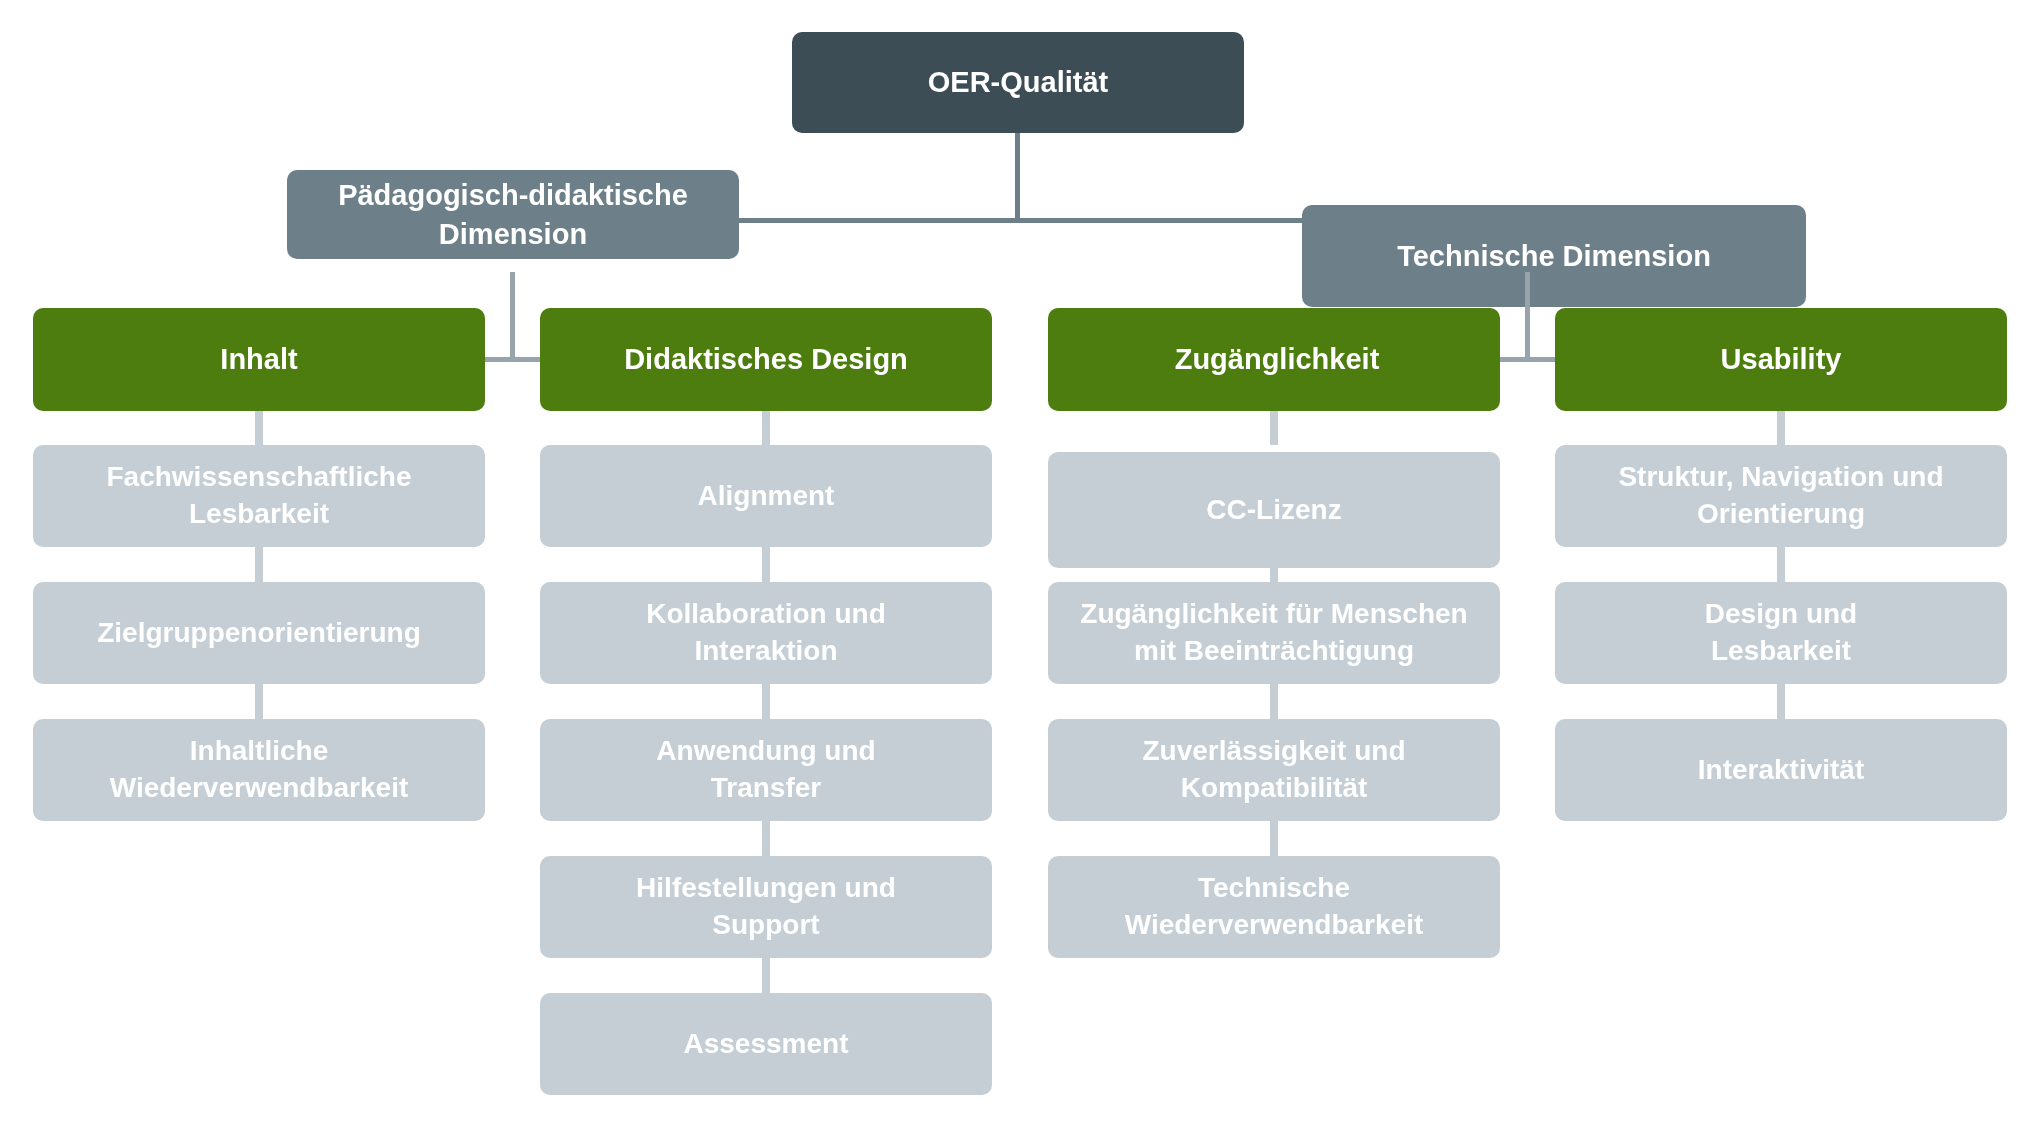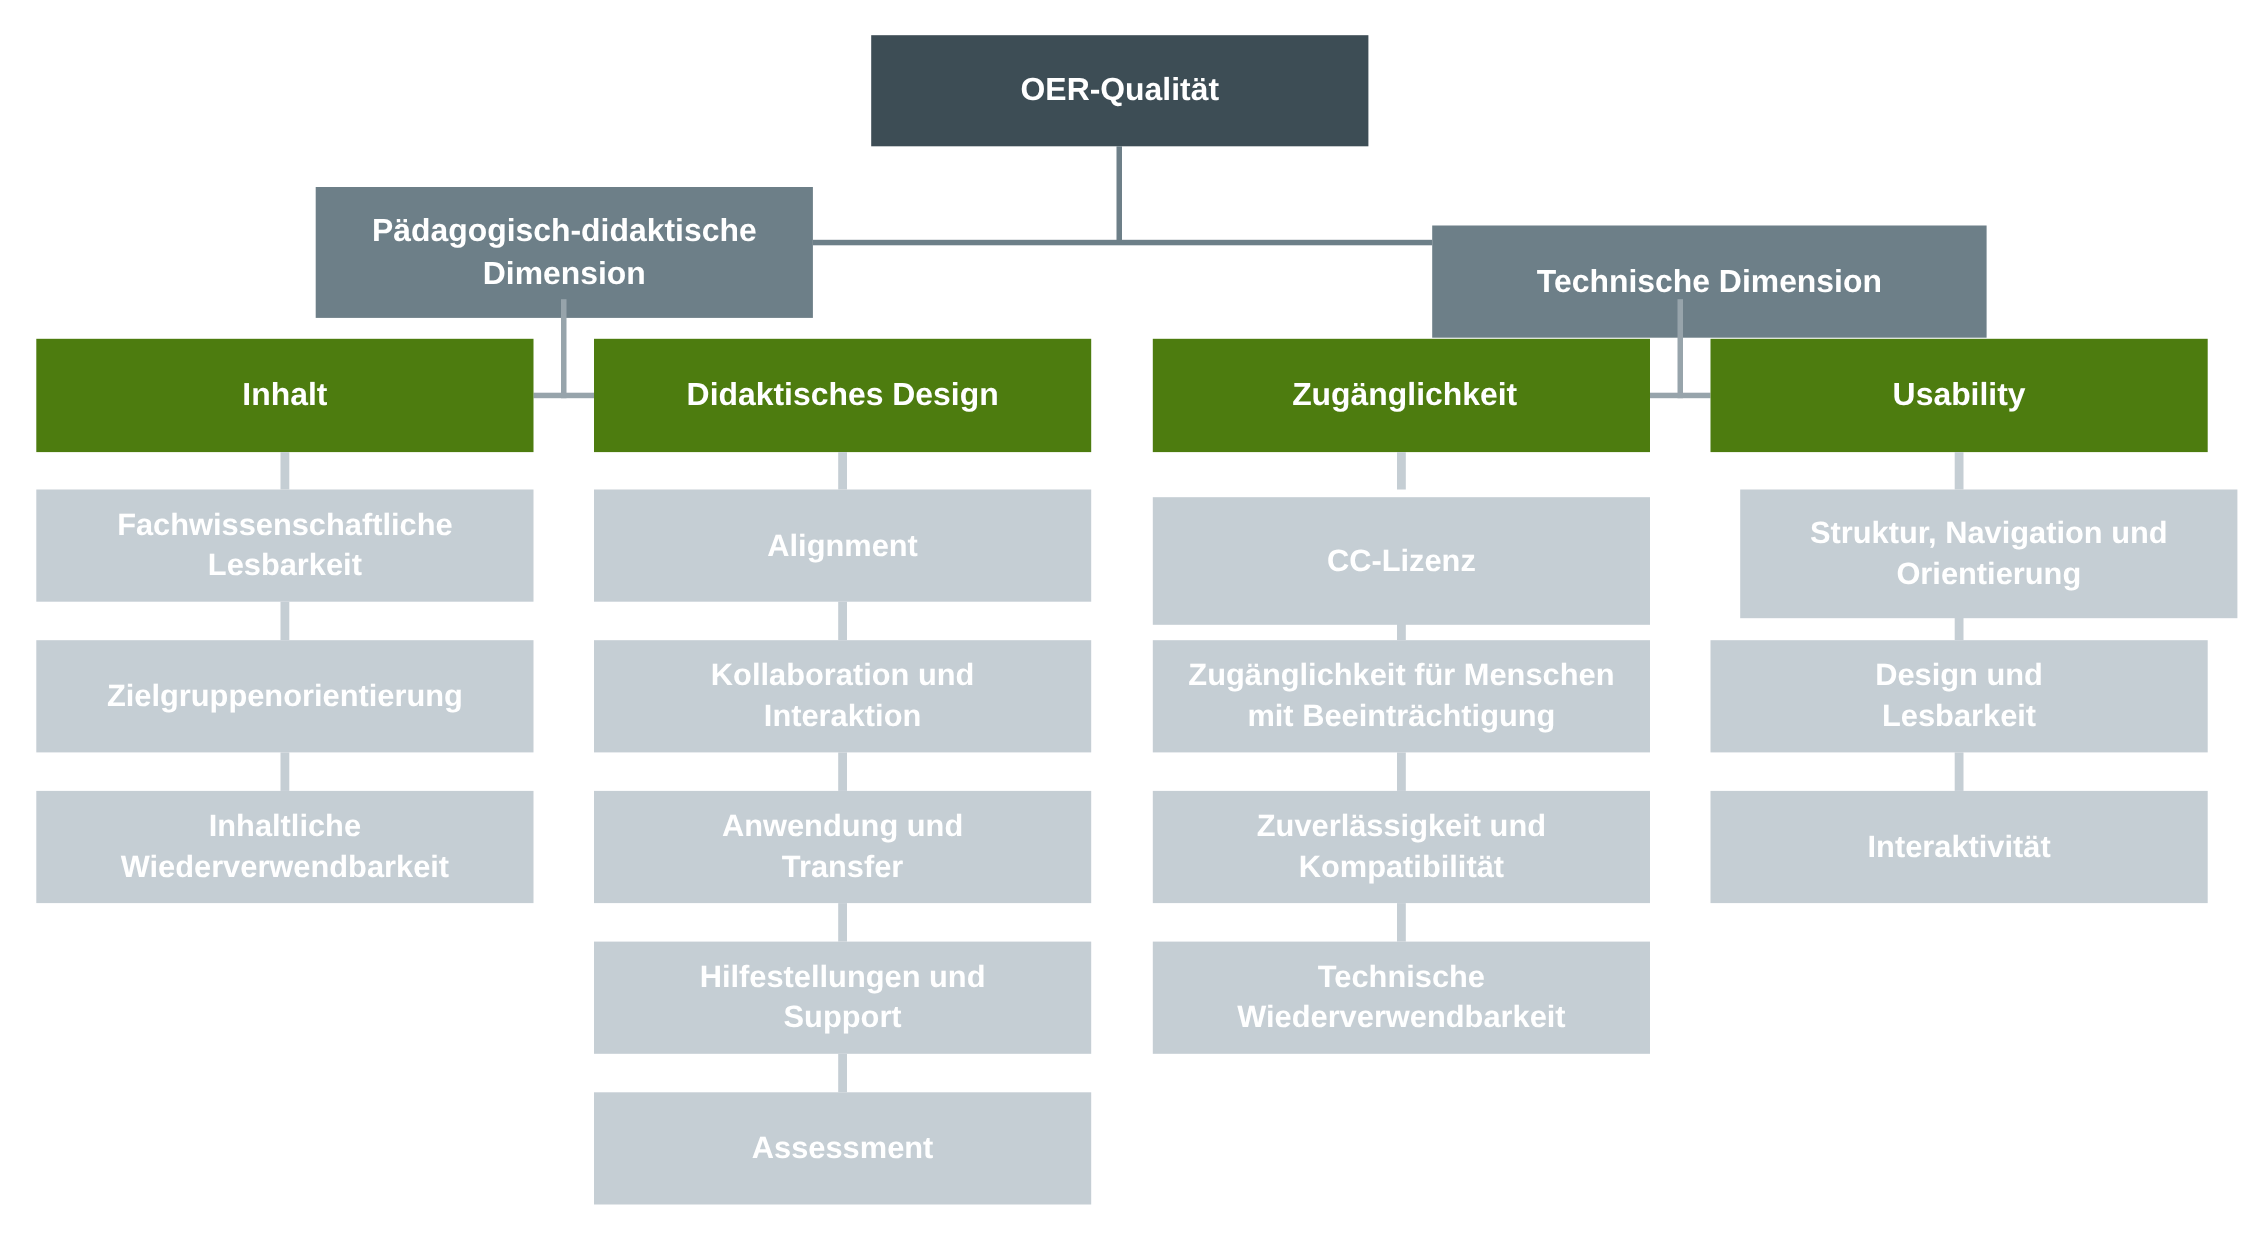--- a/index.html
+++ b/index.html
@@ -20,20 +20,21 @@
     display: flex;
     align-items: center;
     justify-content: center;
     text-align: center;
     color: #ffffff;
     font-weight: bold;
     white-space: pre-line;
     line-height: 1.32;
     box-sizing: border-box;
     padding: 0 10px;
+    border-radius: 10px;
   }
   .root    { background: #3d4d55; font-size: 29px; }
   .level2  { background: #6d7f88; font-size: 29px; }
   .level3  { background: #4d7c0f; font-size: 29px; }
   .item    { background: #c5ced4; font-size: 28px; }
   .conn {
     position: absolute;
   }
   .conn-dark  { background: #6d7f88; }
   .conn-mid   { background: #97a4ab; }
@@ -42,21 +43,21 @@
 </head>
 <body>
 
 <div class="canvas">
 
   <div class="box root" style="left:792px; top:32px; width:452px; height:101px;">OER-Qualität</div>
 
   <div class="conn conn-dark" style="left:1015px; top:133px; width:5px; height:88px;"></div>
   <div class="conn conn-dark" style="left:739px; top:218px; width:563px; height:5px;"></div>
 
-  <div class="box level2" style="left:287px; top:170px; width:452px; height:119px;">Pädagogisch-didaktische
+  <div class="box level2" style="left:287px; top:170px; width:452px; height:89px;">Pädagogisch-didaktische
 Dimension</div>
   <div class="box level2" style="left:1302px; top:170px; width:504px; height:102px;margin-top:35px;">Technische Dimension</div>
 
   <div class="conn conn-mid" style="left:510px; top:272px; width:5px; height:90px;"></div>
   <div class="conn conn-mid" style="left:485px; top:357px; width:55px; height:5px;"></div>
   <div class="conn conn-mid" style="left:1525px; top:272px; width:5px; height:90px;"></div>
   <div class="conn conn-mid" style="left:1500px; top:357px; width:55px; height:5px;"></div>
 
   <div class="box level3" style="left:33px; top:308px; width:452px; height:103px;">Inhalt</div>
   <div class="conn conn-light" style="left:255px; top:411px; width:8px; height:34px;"></div>
@@ -91,21 +92,21 @@
 mit Beeinträchtigung</div>
   <div class="conn conn-light" style="left:1270px; top:684px; width:8px; height:35px;"></div>
   <div class="box item" style="left:1048px; top:719px; width:452px; height:102px;">Zuverlässigkeit und
 Kompatibilität</div>
   <div class="conn conn-light" style="left:1270px; top:821px; width:8px; height:35px;"></div>
   <div class="box item" style="left:1048px; top:856px; width:452px; height:102px;">Technische
 Wiederverwendbarkeit</div>
 
   <div class="box level3" style="left:1555px; top:308px; width:452px; height:103px;">Usability</div>
   <div class="conn conn-light" style="left:1777px; top:411px; width:8px; height:34px;"></div>
-  <div class="box item" style="left:1555px; top:445px; width:452px; height:117px;margin-left:27px;">Struktur, Navigation und
+  <div class="box item" style="left:1555px; top:445px; width:452px; height:102px;">Struktur, Navigation und
 Orientierung</div>
   <div class="conn conn-light" style="left:1777px; top:547px; width:8px; height:35px;"></div>
   <div class="box item" style="left:1555px; top:582px; width:452px; height:102px;">Design und
 Lesbarkeit</div>
   <div class="conn conn-light" style="left:1777px; top:684px; width:8px; height:35px;"></div>
   <div class="box item" style="left:1555px; top:719px; width:452px; height:102px;">Interaktivität</div>
 
 </div>
 
 </body></html>

